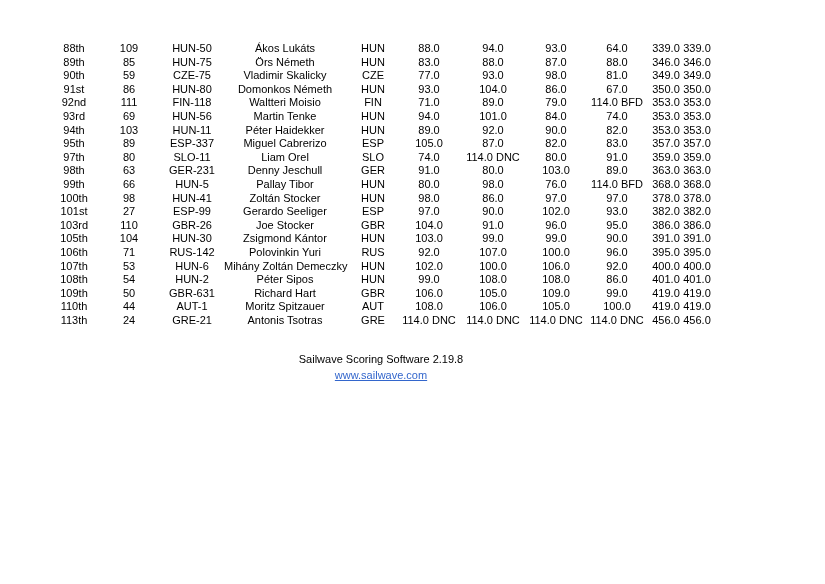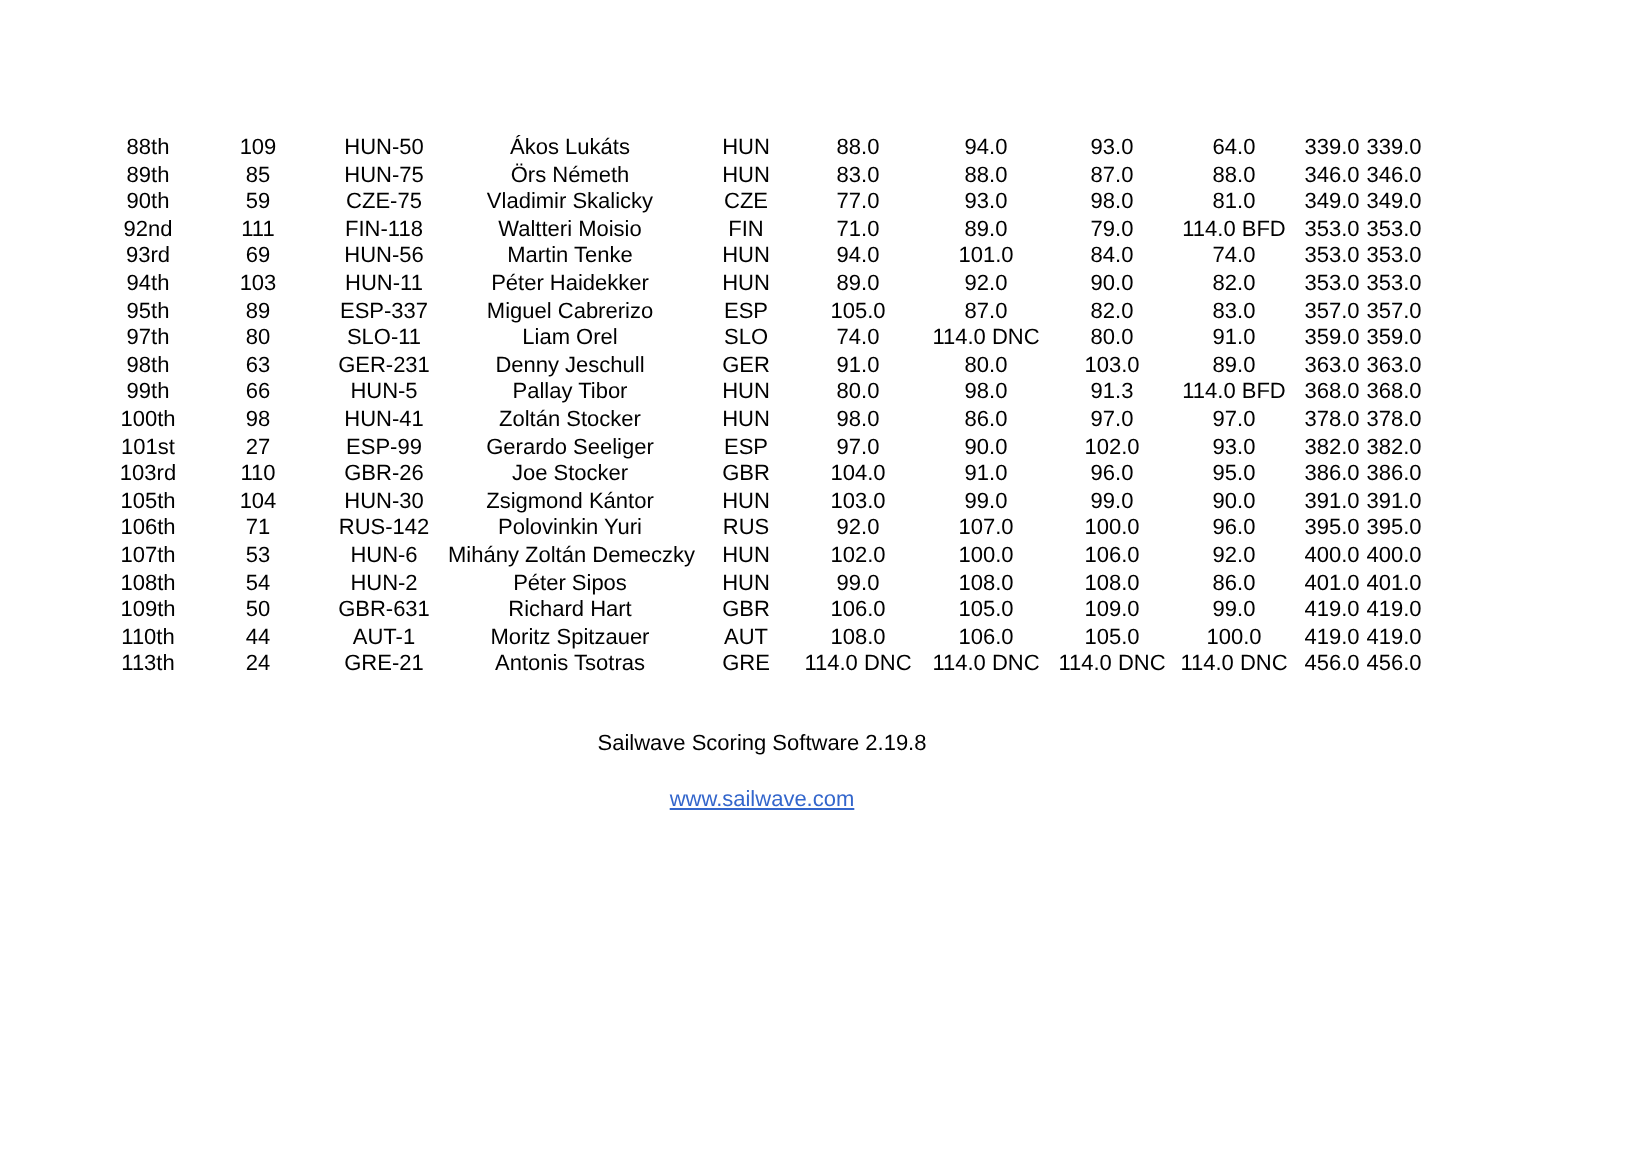--- a/index.html
+++ b/index.html
@@ -8,21 +8,21 @@
     background: #ffffff;
   }
   body {
     width: 825px;
     height: 584px;
     font-family: "Liberation Sans", sans-serif;
     color: #000000;
     overflow: hidden;
   }
   .sheet {
-    padding-top: 68px;
+    padding-top: 42px;
   }
   table.results {
     border-collapse: collapse;
     table-layout: fixed;
     width: 662px;
     margin-left: 50px;
   }
   table.results td {
     font-size: 11px;
     line-height: 13.6px;
@@ -34,21 +34,21 @@
   }
   .footer {
     width: 662px;
     margin-left: 50px;
     margin-top: 25px;
     text-align: center;
     font-size: 11px;
     line-height: 15px;
   }
   .footer .credit {
-    margin-bottom: 13px;
+    margin-bottom: 1px;
   }
   .footer a {
     color: #3366CC;
     text-decoration: underline;
     cursor: pointer;
     text-align: center;
   }
 </style>
 </head>
 <body style="background: rgb(255, 255, 255); color: rgb(0, 0, 0);">
@@ -103,20 +103,33 @@
     <td>Vladimir Skalicky</td>
     <td>CZE</td>
     <td>77.0</td>
     <td>93.0</td>
     <td>98.0</td>
     <td>81.0</td>
     <td>349.0</td>
     <td>349.0</td>
   </tr>
         <tr>
+    <td>91st</td>
+    <td>86</td>
+    <td>HUN-80</td>
+    <td>Domonkos Németh</td>
+    <td>HUN</td>
+    <td>93.0</td>
+    <td>104.0</td>
+    <td>86.0</td>
+    <td>67.0</td>
+    <td>350.0</td>
+    <td>350.0</td>
+  </tr>
+        <tr>
     <td>92nd</td>
     <td>111</td>
     <td>FIN-118</td>
     <td>Waltteri Moisio</td>
     <td>FIN</td>
     <td>71.0</td>
     <td>89.0</td>
     <td>79.0</td>
     <td>114.0 BFD</td>
     <td>353.0</td>
@@ -188,21 +201,21 @@
     <td>363.0</td>
   </tr>
         <tr>
     <td>99th</td>
     <td>66</td>
     <td>HUN-5</td>
     <td>Pallay Tibor</td>
     <td>HUN</td>
     <td>80.0</td>
     <td>98.0</td>
-    <td>91.3</td>
+    <td>76.0</td>
     <td>114.0 BFD</td>
     <td>368.0</td>
     <td>368.0</td>
   </tr>
         <tr>
     <td>100th</td>
     <td>98</td>
     <td>HUN-41</td>
     <td>Zoltán Stocker</td>
     <td>HUN</td>

